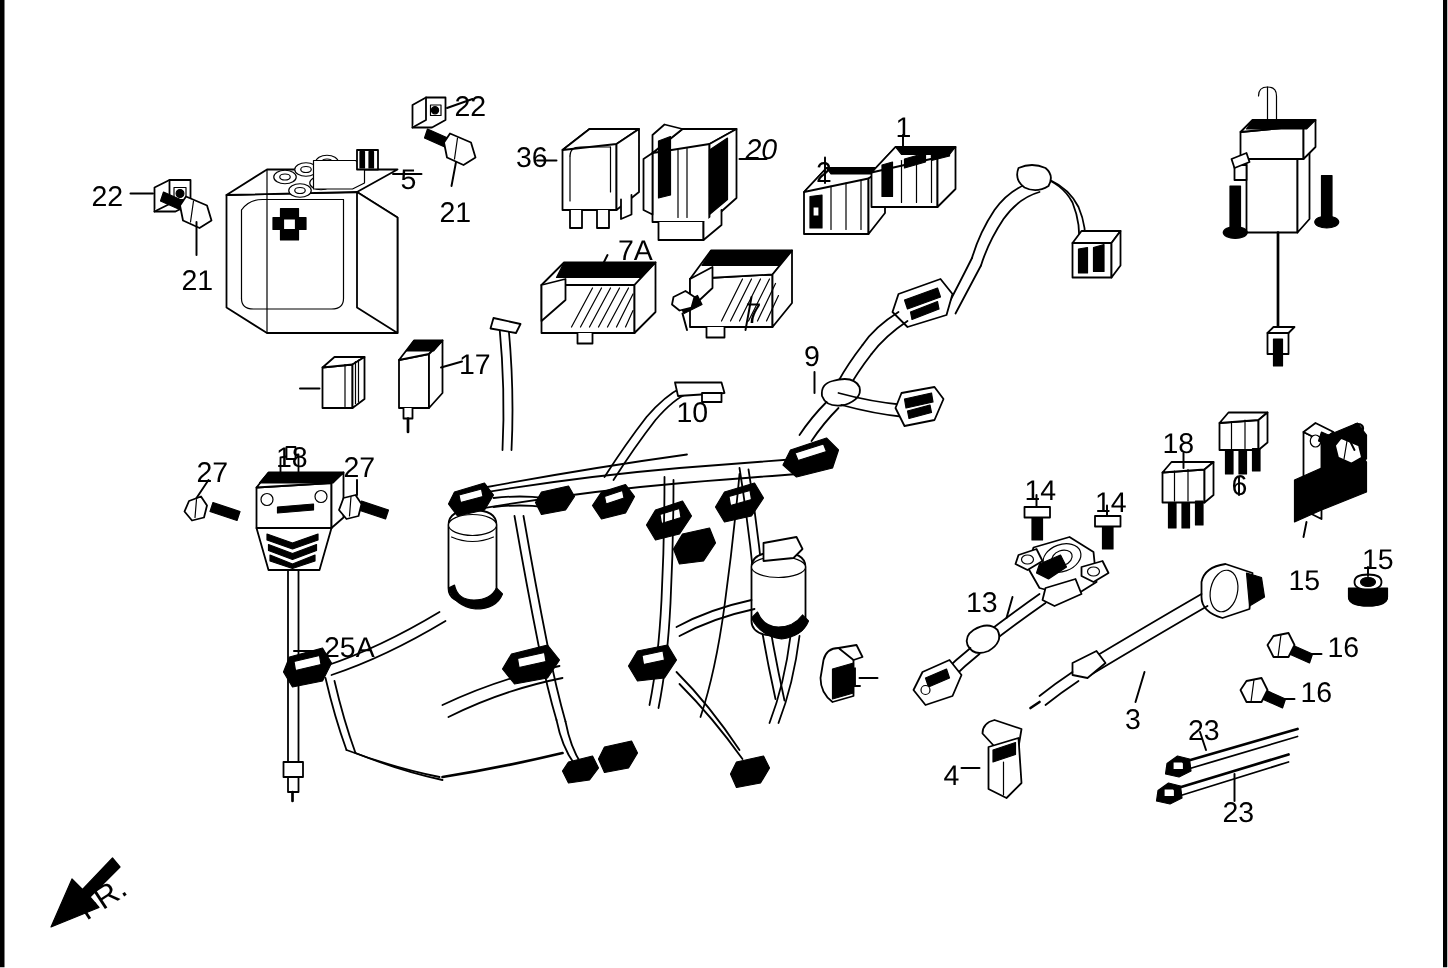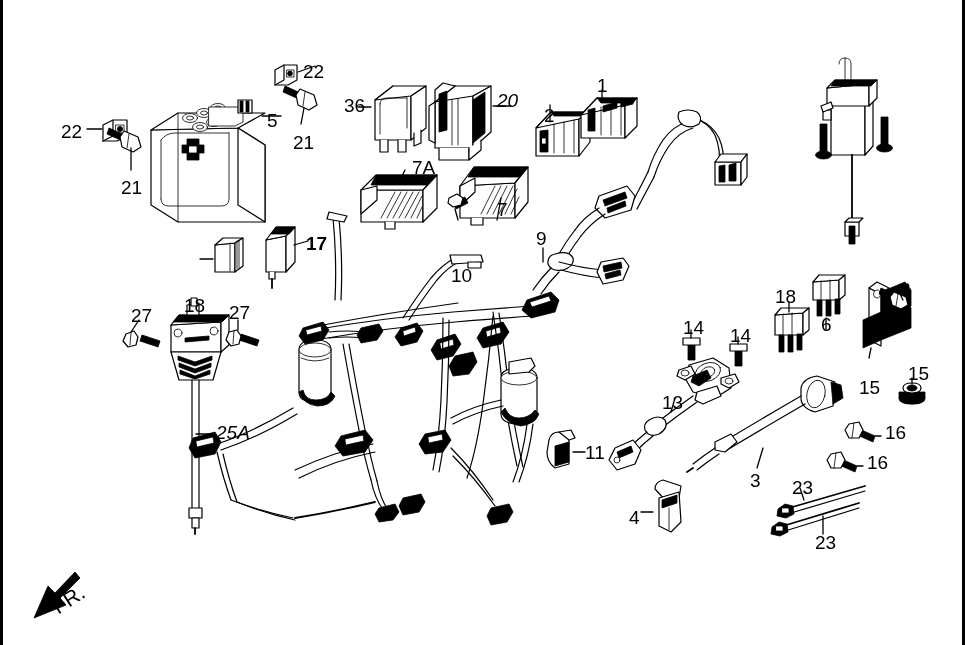--- a/index.html
+++ b/index.html
@@ -566,33 +566,33 @@
   <div class="callout" style="left:264px;top:111px;">5</div>
   <div class="callout" style="left:341px;top:96px;">36</div>
   <div class="callout" style="left:494px;top:91px;font-style:italic;">20</div>
   <div class="callout" style="left:541px;top:106px;">2</div>
   <div class="callout" style="left:594px;top:76px;">1</div>
   <div class="callout" style="left:385px;top:158px;margin-left:24px;">7A</div>
   <div class="callout" style="left:448px;top:222px;margin-top:44px;">10</div>
   <div class="callout" style="left:494px;top:200px;">7</div>
   <div class="callout" style="left:533px;top:229px;">9</div>
   <div class="callout" style="left:181px;top:249px;margin-top:47px;">18</div>
-  <div class="callout" style="left:303px;top:234px;font-weight:bold;">17</div>
+  <div class="callout" style="left:303px;top:234px;">17</div>
   <div class="callout" style="left:128px;top:306px;">27</div>
   <div class="callout" style="left:226px;top:303px;">27</div>
-  <div class="callout" style="left:213px;top:423px;font-style:italic;">25A</div>
-  <div class="callout" style="left:582px;top:443px;">11</div>
+  <div class="callout" style="left:213px;top:423px;">25A</div>
+  <div class="callout" style="left:552px;top:443px;">11</div>
   <div class="callout" style="left:772px;top:287px;">18</div>
   <div class="callout" style="left:818px;top:315px;">6</div>
   <div class="callout" style="left:897px;top:280px;">8</div>
   <div class="callout" style="left:856px;top:378px;">15</div>
   <div class="callout" style="left:905px;top:364px;">15</div>
   <div class="callout" style="left:680px;top:318px;">14</div>
   <div class="callout" style="left:727px;top:326px;">14</div>
-  <div class="callout" style="left:659px;top:393px;">13</div>
+  <div class="callout" style="left:641px;top:393px;">13</div>
   <div class="callout" style="left:747px;top:471px;">3</div>
   <div class="callout" style="left:626px;top:508px;">4</div>
   <div class="callout" style="left:882px;top:423px;">16</div>
   <div class="callout" style="left:864px;top:453px;">16</div>
   <div class="callout" style="left:789px;top:478px;">23</div>
   <div class="callout" style="left:812px;top:533px;">23</div>
 
   <div class="fr-label" style="left:58px;top:595px;">FR.</div>
 
 </div>

